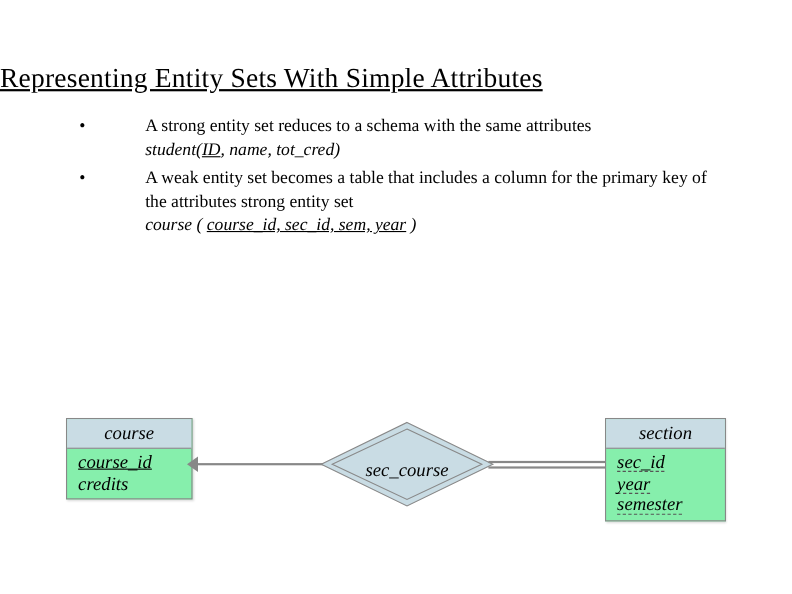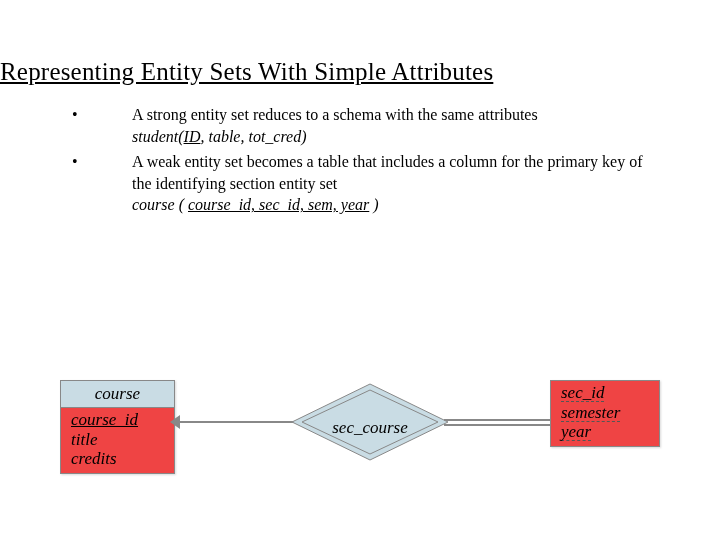--- a/index.html
+++ b/index.html
@@ -38,21 +38,21 @@
   .diagram {
     position: absolute;
     left: 60px;
     top: 380px;
     width: 600px;
     height: 120px;
   }
   .entity {
     position: absolute;
     border: 1px solid #888;
-    background: #ef4444;
+    background: #86efac;
     font-style: italic;
     font-size: 17px;
     box-shadow: 1px 1px 2px rgba(0,0,0,0.15);
   }
   .entity .ename {
     background: #c9dce4;
     border-bottom: 1px solid #888;
     text-align: center;
     padding: 3px 12px;
   }
@@ -121,61 +121,61 @@
 <body>
 
 <div class="title">Representing Entity Sets With Simple Attributes</div>
 
 <div class="bullets">
   <div class="bullet">
     <div class="dot">•</div>
     <div class="txt">
       <span>A strong entity set reduces to a schema with the same attributes</span><br>
       <span class="italic">
-        <span>student(</span><span class="ul">ID</span><span>, table, tot_cred)</span>
+        <span>student(</span><span class="ul">ID</span><span>, name, tot_cred)</span>
       </span>
     </div>
   </div>
   <div class="bullet">
     <div class="dot">•</div>
     <div class="txt">
-      <span>A weak entity set becomes a table that includes a column for the primary key of the identifying section entity set</span><br>
+      <span>A weak entity set becomes a table that includes a column for the primary key of the attributes strong entity set</span><br>
       <span class="italic">
         <span>course ( </span><span class="ul">course_id, sec_id, sem, year</span><span> )</span>
       </span>
     </div>
   </div>
 </div>
 
 <div class="diagram">
 
   <div class="entity entity-left">
     <div class="ename">course</div>
     <div class="attrs">
       <div><span class="ul">course_id</span></div>
-      <div>title</div>
       <div>credits</div>
     </div>
   </div>
 
   <div class="arrowhead"></div>
   <div class="conn-left"></div>
 
   <div class="diamond">
     <svg viewBox="0 0 160 80">
       <polygon points="80,2 158,40 80,78 2,40" fill="#c9dce4" stroke="#888" stroke-width="1"></polygon>
       <polygon points="80,8 148,40 80,72 12,40" fill="none" stroke="#888" stroke-width="1"></polygon>
     </svg>
     <div class="diamond-label">sec_course</div>
   </div>
 
   <div class="conn-right-a"></div>
   <div class="conn-right-b"></div>
 
   <div class="entity entity-right">
+    <div class="ename">section</div>
     <div class="attrs">
       <div><span class="dashul">sec_id</span></div>
+      <div><span class="dashul">year</span></div>
       <div><span class="dashul">semester</span></div>
-      <div><span class="dashul">year</span></div>
     </div>
   </div>
 
 </div>
 
 </body></html>

